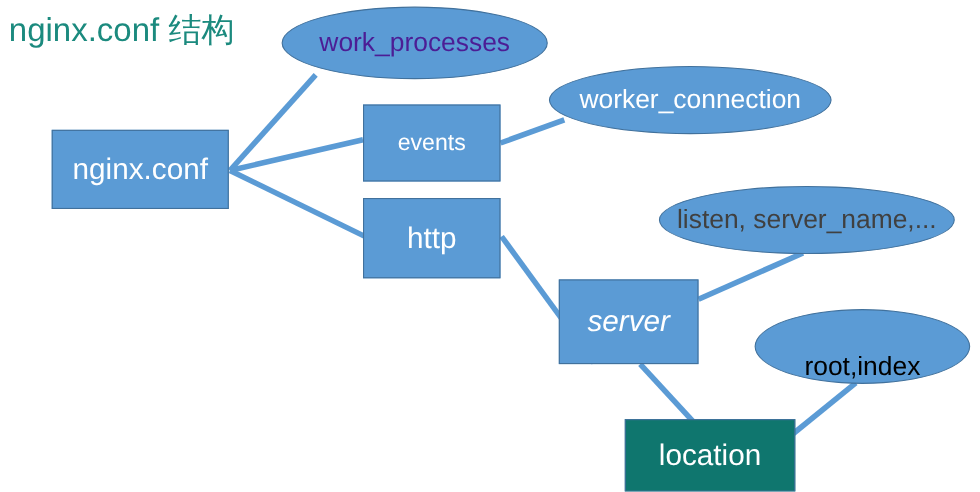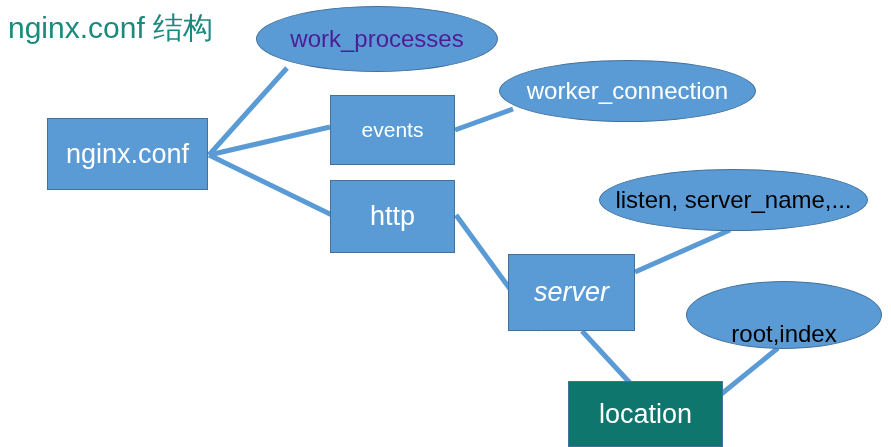--- a/index.html
+++ b/index.html
@@ -96,21 +96,21 @@
       </div>
       <div class="node node-box" style="left: 568px; top: 381px; width: 155px; height: 66px; background: #0f766e; border-color: rgb(65, 113, 156); color: rgb(255, 255, 255); font-size: 27px;">
         <span class="node-label">location</span>
       </div>
       <div class="node node-ellipse" style="left: 256px; top: 6px; width: 242px; height: 66px; background: rgb(91, 155, 213); border-color: rgb(65, 113, 156); color: #4c1d95; font-size: 24px;">
         <span class="node-label ellipse-label">work_processes</span>
       </div>
       <div class="node node-ellipse" style="left: 499px; top: 60px; width: 257px; height: 62px; background: rgb(91, 155, 213); border-color: rgb(65, 113, 156); color: rgb(255, 255, 255); font-size: 24px;">
         <span class="node-label ellipse-label">worker_connection</span>
       </div>
-      <div class="node node-ellipse" style="left: 599px; top: 169px; width: 269px; height: 62px; background: rgb(91, 155, 213); border-color: rgb(65, 113, 156); color: #000000; font-size: 24px;">
+      <div class="node node-ellipse" style="left: 599px; top: 169px; width: 269px; height: 62px; background: rgb(91, 155, 213); border-color: rgb(65, 113, 156); color: #404040; font-size: 24px;">
         <span class="node-label ellipse-label">listen, server_name,...</span>
       </div>
       <div class="node node-ellipse" style="left: 686px; top: 281px; width: 196px; height: 68px; background: rgb(91, 155, 213); border-color: rgb(65, 113, 156); color: #000000; font-size: 24px; align-items: flex-end;">
         <span class="node-label ellipse-label">root,index</span>
       </div>
     </div>
 
 </div>
 
 </body></html>

